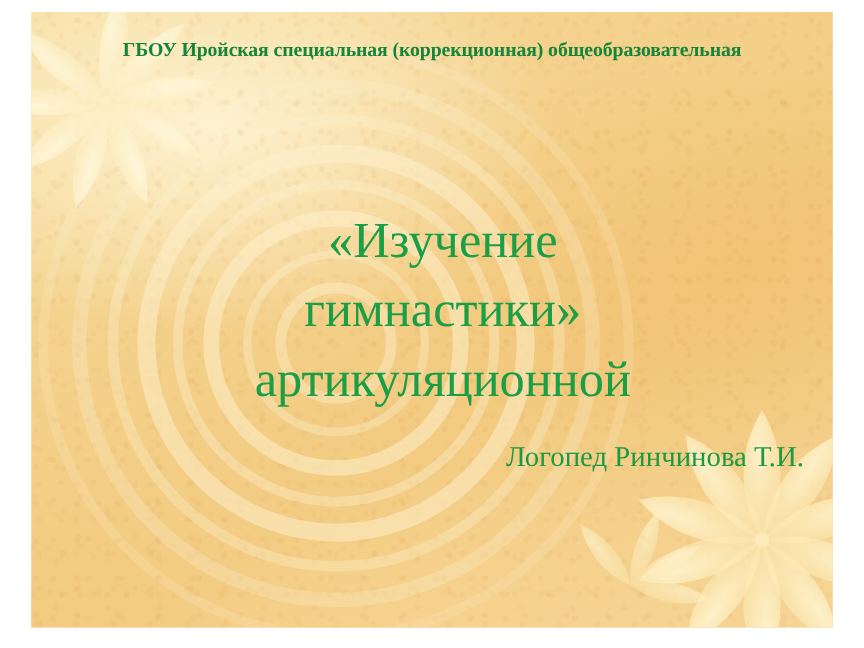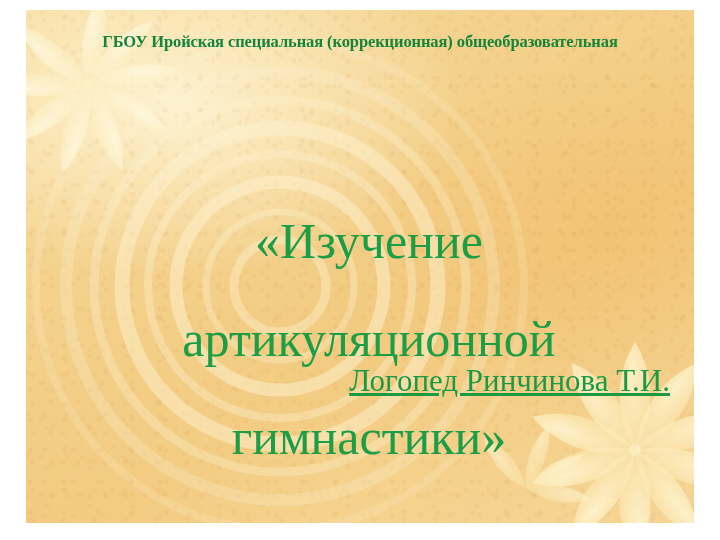--- a/index.html
+++ b/index.html
@@ -78,41 +78,39 @@
 
   #title-block {
     position: absolute;
     left: 118px;
     top: 162px;
     width: 450px;
     text-align: center;
   }
   .title-line {
     color: #1b9e45;
-    font-size: 50px;
+    font-size: 42px;
     line-height: 58px;
     white-space: nowrap;
-    margin-top: 40px;
   }
 
   #subtitle-block {
     position: absolute;
     left: 150px;
     top: 353px;
     width: 518px;
     text-align: right;
     padding-right: 24px;
     box-sizing: border-box;
   }
   #subtitle-text {
     color: #199a43;
-    font-size: 31px;
+    font-size: 24px;
     line-height: 36px;
     white-space: nowrap;
-    text-decoration: underline;
   }
 </style>
 </head>
 <body>
 
 <div id="slide-root">
 
   <div id="slide-canvas">
 
     <div id="paper-grain"></div>
@@ -184,22 +182,22 @@
 
       </g>
     </svg>
 
     <div id="header-band">
       <div class="header-line line1">ГБОУ Иройская специальная (коррекционная) общеобразовательная</div>
     </div>
 
     <div id="title-block">
       <div class="title-line">«Изучение</div>
+      <div class="title-line">гимнастики»</div>
       <div class="title-line">артикуляционной</div>
-      <div class="title-line">гимнастики»</div>
     </div>
 
     <div id="subtitle-block">
       <div id="subtitle-text">Логопед Ринчинова Т.И.</div>
     </div>
 
   </div>
 </div>
 
 </body></html>

